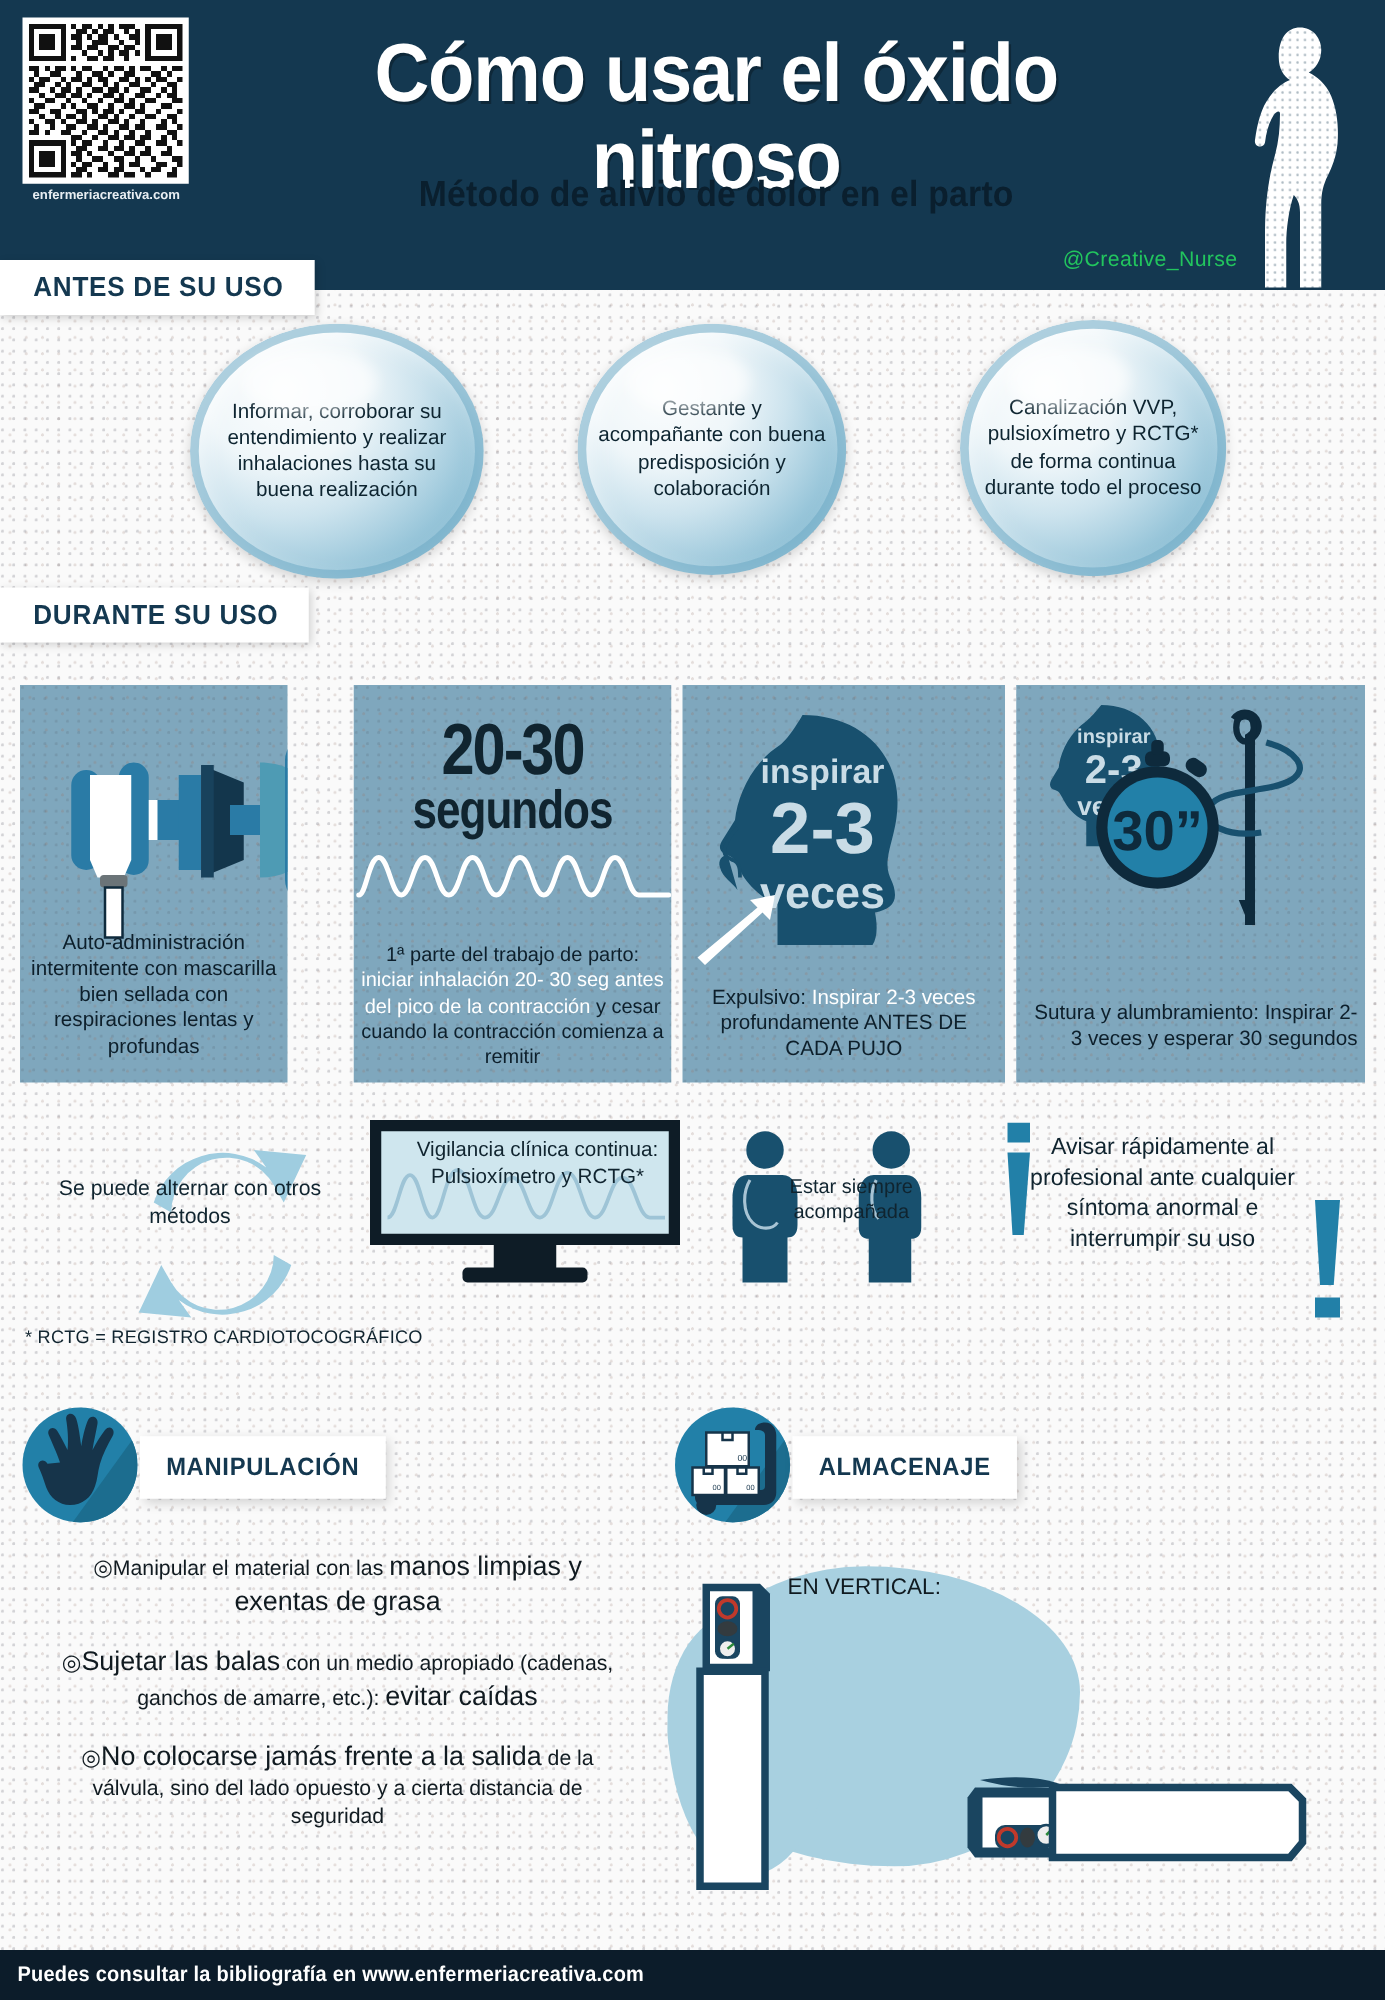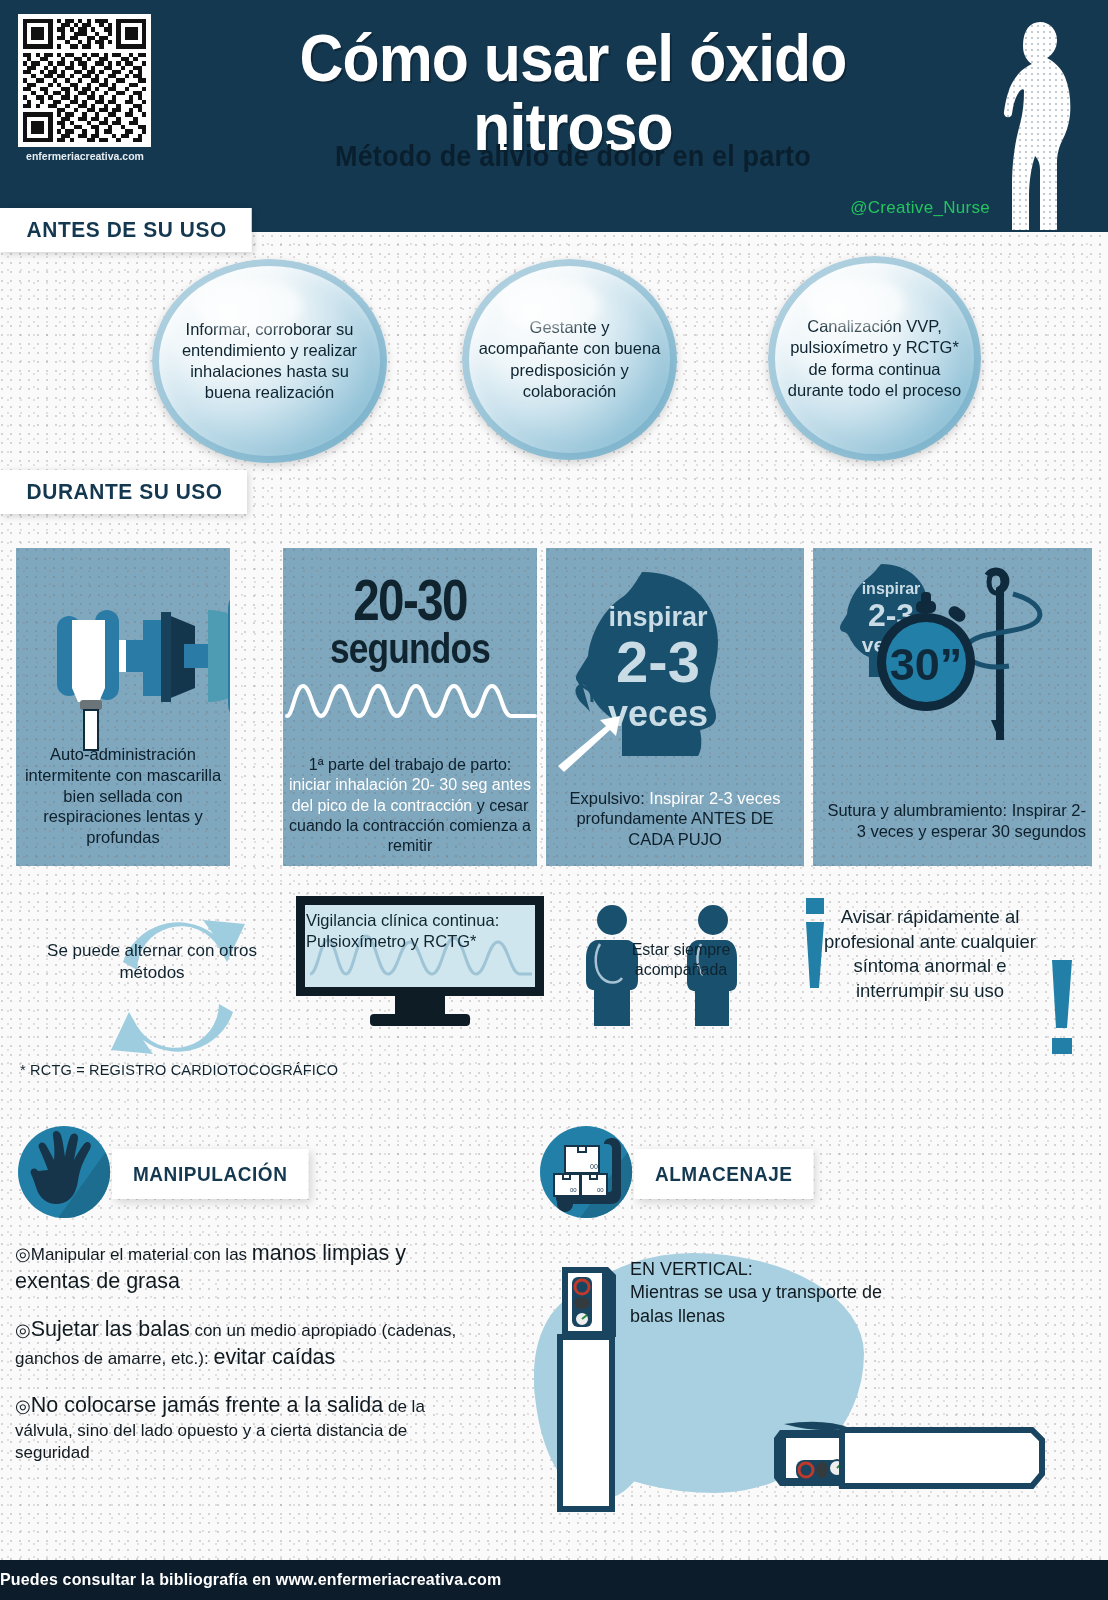--- a/index.html
+++ b/index.html
@@ -117,21 +117,21 @@
   
   .alt-text {
     position: absolute; left: 42px; top: 940px; width: 220px;
     text-align: center; color: #10242f; font-size: 17px; line-height: 1.3;
   }
   .monitor {
     position: absolute; left: 296px; top: 896px; width: 248px; height: 135px;
   }
   .monitor-screen-text {
     position: absolute; left: 10px; top: 14px; width: 248px;
-    color: #10242f; font-size: 16.5px; line-height: 1.3; z-index: 3;
+    text-align: center; color: #10242f; font-size: 16.5px; line-height: 1.3; z-index: 3;
   }
   .acomp-text {
     position: absolute; left: 611px; top: 940px; width: 140px;
     text-align: center; color: #10242f; font-size: 16px; line-height: 1.28;
   }
   .avisar-text {
     position: absolute; left: 810px; top: 905px; width: 240px;
     text-align: center; color: #10242f; font-size: 18.5px; line-height: 1.33;
   }
   .footnote {
@@ -150,21 +150,21 @@
     position: absolute; height: 50px; background: #ffffff;
     display: flex; align-items: center; padding: 0 22px;
     color: #143850; font-size: 20px; font-weight: 700; letter-spacing: .6px;
     box-shadow: 3px 3px 9px rgba(0,0,0,.16);
     transform: scaleX(.95); transform-origin: left center;
   }
   #lbl-manip { left: 112px; top: 1149px; }
   #lbl-almac { left: 634px; top: 1149px; }
 
   
-  .bullets { position: absolute; left: 15px; top: 1240px; width: 470px; }
+  .bullets { position: absolute; left: 35px; top: 1240px; width: 470px; text-align: center; }
   .bullet { margin-bottom: 20px; color: #101a20; line-height: 1.3; }
   .bullet .bul { font-size: 18px; }
   .b-lg { font-size: 21.5px; }
   .b-sm { font-size: 17px; }
 
   
   .blob {
     position: absolute; left: 534px; top: 1253px; width: 330px; height: 240px;
     background: #a8d0e0; z-index: 0;
     border-radius: 48% 52% 45% 55% / 55% 42% 58% 45%;
@@ -176,21 +176,21 @@
   .store-vert { position: absolute; left: 630px; top: 1258px; width: 300px; z-index: 4; }
   .store-horiz { position: absolute; left: 680px; top: 1352px; width: 410px; z-index: 4; }
   .store-head { color: #101a20; font-size: 18px; line-height: 1.3; }
   .store-body { color: #101a20; font-size: 18px; line-height: 1.3; }
   .cyl-vert { position: absolute; left: 548px; top: 1255px; z-index: 3; }
   .cyl-horiz { position: absolute; left: 762px; top: 1412px; z-index: 3; }
 
   
   .footer {
     position: absolute; left: 0; bottom: 0; width: 1108px; height: 40px;
-    background: #0c1c2a; display: flex; align-items: center; 
+    background: #0c1c2a; display: flex; align-items: center; padding-left: 14px;
   }
   .footer-text {
     color: #ffffff; font-size: 17px; font-weight: 700; letter-spacing: .2px;
     transform: scaleX(.94); transform-origin: left center;
   }
 </style>
 </head>
 <body>
 
 <div class="page">
@@ -590,21 +590,20 @@
     <rect x="24" y="22" width="20" height="50" rx="6" fill="#1a4560"></rect>
     <circle cx="34" cy="32" r="7" fill="#1a4560" stroke="#c0392b" stroke-width="3"></circle>
     <ellipse cx="34" cy="48" rx="8" ry="6" fill="#333b3f"></ellipse>
     <circle cx="34" cy="64" r="7" fill="#eeeeee" stroke="#1a4560" stroke-width="2"></circle>
     <path d="M34 64 l5 -4" stroke="#2a8a3a" stroke-width="2"></path>
     <rect x="12" y="82" width="52" height="172" fill="#ffffff" stroke="#1a4560" stroke-width="6"></rect>
   </svg>
 
   <div class="store-vert">
     <div class="store-head">EN VERTICAL:</div>
-    <div class="store-body">Mientras se usa y transporte de balas llenas</div>
   </div>
 
 
   <svg class="cyl-horiz" width="290" height="90" viewBox="0 0 290 90">
     <path d="M18 18 h62 v56 h-62 l-6-8 v-40 z" fill="#1a4560"></path>
     <rect x="24" y="26" width="56" height="40" fill="#ffffff"></rect>
     <path d="M22 12 q40 -6 66 4 q-30 6 -66 -4z" fill="#1a4560"></path>
     <rect x="34" y="48" width="46" height="20" rx="8" fill="#1a4560"></rect>
     <circle cx="44" cy="58" r="7" fill="#1a4560" stroke="#c0392b" stroke-width="3"></circle>
     <ellipse cx="60" cy="58" rx="6" ry="8" fill="#333b3f"></ellipse>

